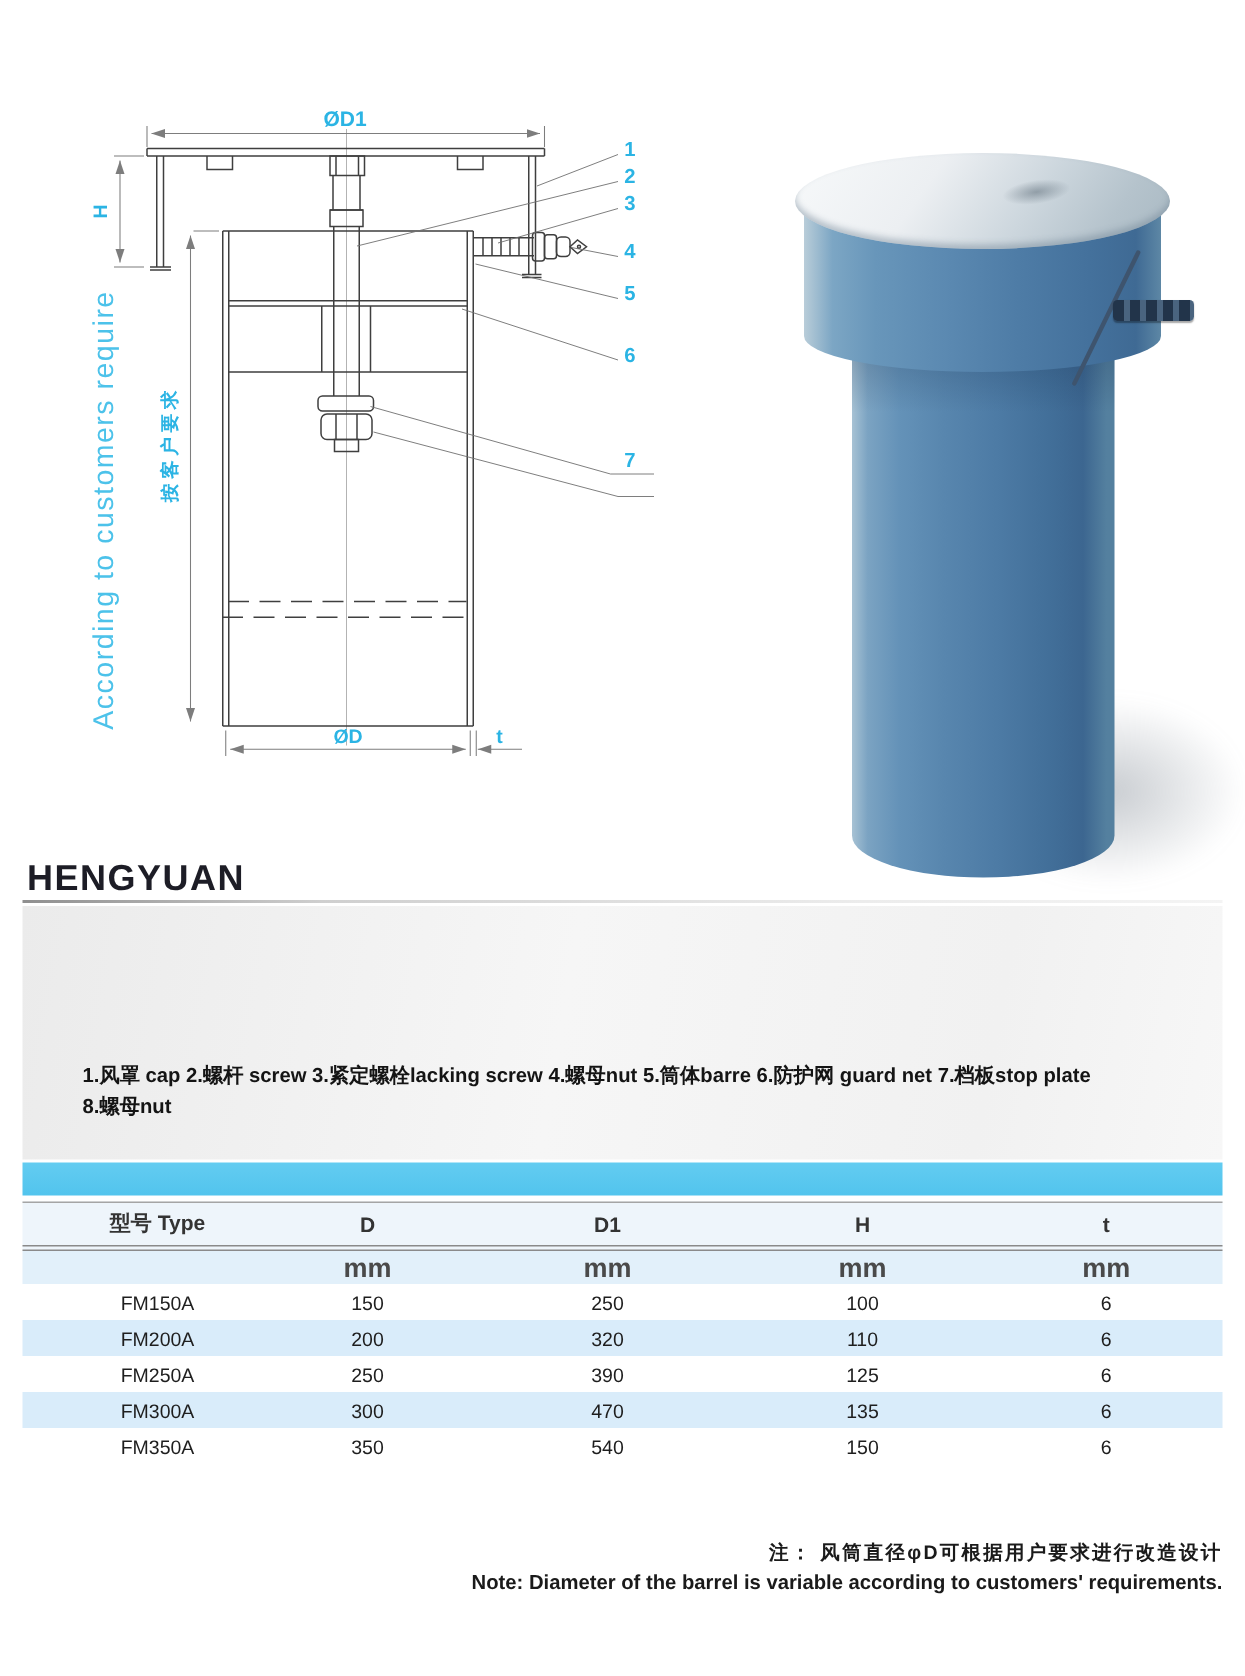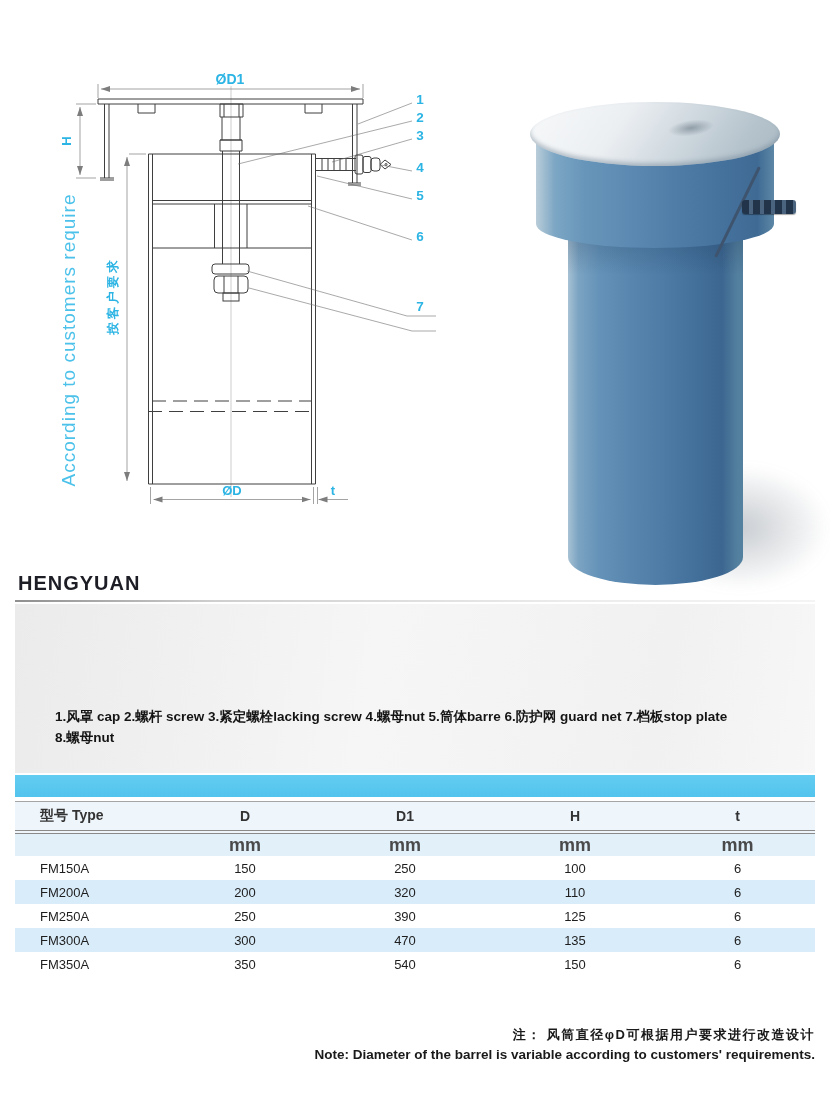--- a/index.html
+++ b/index.html
@@ -33,41 +33,41 @@
     background:linear-gradient(125deg,#f7f9fa 0%,#eceff2 35%,#ccd6dd 62%,#b5c3cc 82%,#a8b8c2 100%);
     box-shadow:inset 0 -3px 4px rgba(110,130,148,.45);}
   .cap-mark{position:absolute;left:168px;top:70px;width:46px;height:16px;transform:rotate(-8deg);
     background:radial-gradient(ellipse at center,rgba(95,110,122,.55),rgba(95,110,122,0) 70%);}
   .bolt{position:absolute;left:242px;top:150px;width:54px;height:14px;border-radius:3px;
     background:repeating-linear-gradient(90deg,#22344a 0 7px,#4a647f 7px 11px);
     box-shadow:0 1px 1px rgba(0,0,0,.35);}
   .bolt-pin{position:absolute;left:236px;top:112px;width:3px;height:100px;background:#3e546e;
     transform:rotate(26deg);border-radius:2px;}
   
-  .brand{position:absolute;left:18px;top:572px;font-size:20px;letter-spacing:1px;
+  .brand{position:absolute;left:18px;top:572px;font-size:24px;letter-spacing:1px;
     font-weight:600;color:#1d1d26;}
   .brand-rule{position:absolute;left:15px;top:600px;width:800px;height:2px;
     background:linear-gradient(to right,#8f8f8f,#cfcfcf 25%,#ececec 70%,#f4f4f4);}
   
   .panel{position:absolute;left:15px;top:604px;width:800px;height:169px;
     background:linear-gradient(100deg,#ebebeb 0%,#f6f6f6 45%,#f1f1f1 80%,#f7f7f7 100%);}
   .parts{position:absolute;left:40px;top:62px;width:700px;font-size:13.5px;line-height:21px;
     font-weight:600;color:#141414;margin-top:40px;}
   
   .cyan-bar{position:absolute;left:15px;top:775px;width:800px;height:22px;
     background:linear-gradient(180deg,#63ccf1,#52c4ed);}
   .spec-table{position:absolute;left:15px;top:801px;width:800px;font-size:13px;}
   .t-row{display:grid;grid-template-columns:155px 150px 170px 170px 155px;align-items:center;}
   .t-head{height:28px;background:#eef5fb;border-top:1px solid #a5a5a5;
     border-bottom:4px double #8a8a8a;font-size:14px;font-weight:700;color:#333;}
   .t-units{height:22px;background:#e2f0fa;color:#4a4a4a;font-size:18px;font-weight:600;}
   .t-data{height:24px;color:#1e1e1e;}
   .t-alt{background:#d9ecfa;}
   .cell{text-align:center;}
-  .cell-first{text-align:left;padding-left:25px;}
+  .cell-first{text-align:center;padding-left:25px;}
   
   .notes{position:absolute;right:15px;top:1026px;text-align:right;color:#1a1a1a;}
   .note-zh{font-size:13px;letter-spacing:1.5px;font-weight:600;}
   .note-en{font-size:13.5px;margin-top:3px;font-weight:600;}
 </style>
 </head>
 <body>
 
 <div class="page">
 

